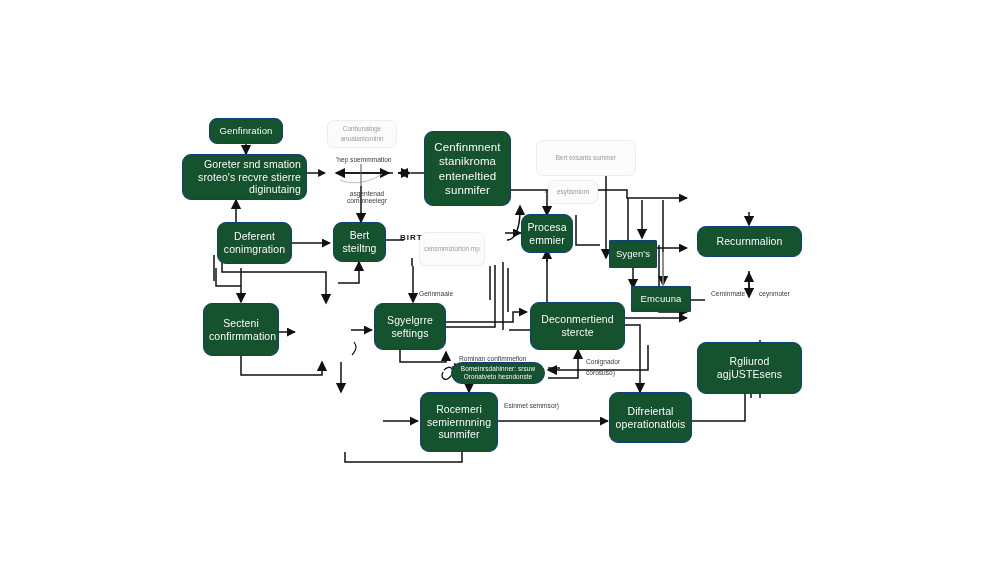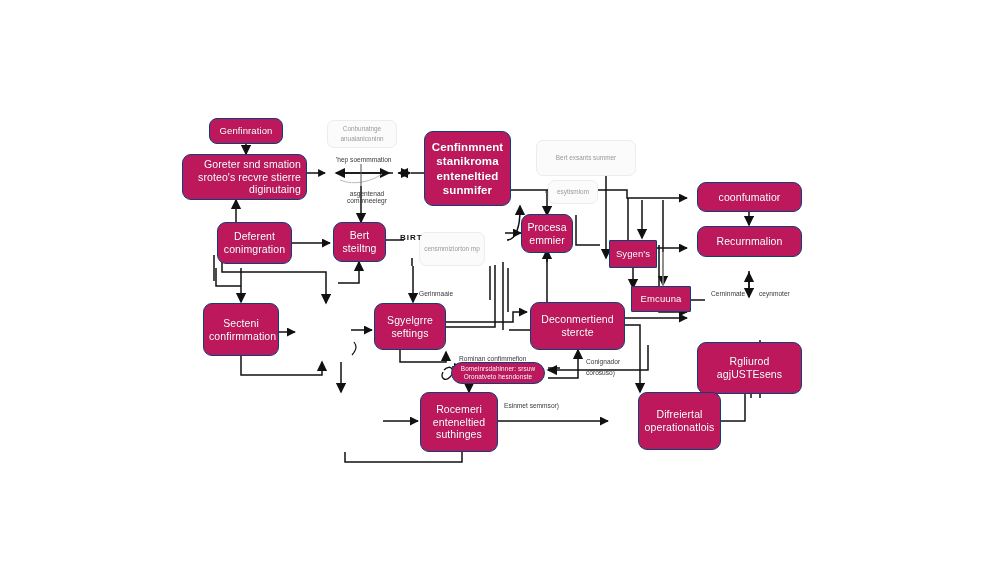--- a/index.html
+++ b/index.html
@@ -2,21 +2,21 @@
 <html><head>
 <meta charset="utf-8">
 <style>
   html,body{margin:0;padding:0;background:#ffffff;}
   body{width:1006px;height:575px;overflow:hidden;font-family:"Liberation Sans",sans-serif;}
   #canvas{position:relative;width:1006px;height:575px;background:#ffffff;}
   svg#wires{position:absolute;left:0;top:0;width:1006px;height:575px;overflow:visible;}
 
   .node{
     position:absolute;
-    background:#be185d;
+    background:#14532d;
     border:1.6px solid #0d3f7a;
     border-radius:9px;
     color:#ffffff;
     display:flex;align-items:center;justify-content:center;
     text-align:center;
     line-height:1.22;
     padding:10px 5px;
     box-sizing:border-box;
     letter-spacing:.1px;
     z-index:3;
@@ -246,31 +246,28 @@
   </div>
 
   <div class="node md" style="left:217px;top:222px;width:75px;height:42px;">
     <span>Deferent conimgration</span>
   </div>
 
   <div class="node md" style="left:333px;top:222px;width:53px;height:40px;">
     <span>Bert steiltng</span>
   </div>
 
-  <div class="node lg" style="left:424px;top:131px;width:87px;height:75px;font-weight:bold;">
+  <div class="node lg" style="left:424px;top:131px;width:87px;height:75px;">
     <span>Cenfinmnent stanikroma enteneltied sunmifer</span>
   </div>
 
   <div class="node md" style="left:521px;top:214px;width:52px;height:39px;">
     <span>Procesa emmier</span>
   </div>
 
-  <div class="node md" style="left:697px;top:182px;width:105px;height:30px;">
-    <span>coonfumatior</span>
-  </div>
 
   <div class="node md" style="left:697px;top:226px;width:105px;height:31px;">
     <span>Recurnmalion</span>
   </div>
 
   <div class="node pill" style="left:609px;top:240px;width:48px;height:28px;">
     <span>Sygen's</span>
   </div>
 
   <div class="node pill" style="left:631px;top:286px;width:60px;height:26px;">
@@ -289,24 +286,24 @@
   <div class="node md" style="left:530px;top:302px;width:95px;height:48px;">
     <span>Deconmertiend stercte</span>
   </div>
 
   <div class="node md" style="left:697px;top:300px;width:105px;height:52px;margin-top:42px;">
     <span>Rgliurod agjUSTEsens</span>
   </div>
 
 
   <div class="node md" style="left:420px;top:392px;width:78px;height:60px;">
-    <span>Rocemeri enteneltied suthinges</span>
-  </div>
-
-  <div class="node md" style="left:638px;top:392px;width:83px;height:58px;">
+    <span>Rocemeri semiernnning sunmifer</span>
+  </div>
+
+  <div class="node md" style="left:609px;top:392px;width:83px;height:51px;">
     <span>Difreiertal operationatlois</span>
   </div>
 
   <div class="node pill" style="left:451px;top:362px;width:94px;height:22px;font-size:6.4px;border-radius:11px;">
     <span>Bomeinrsdahinner: srsuw Oronatveto hesndonste</span>
   </div>
 
 </div>
 
 </body></html>

